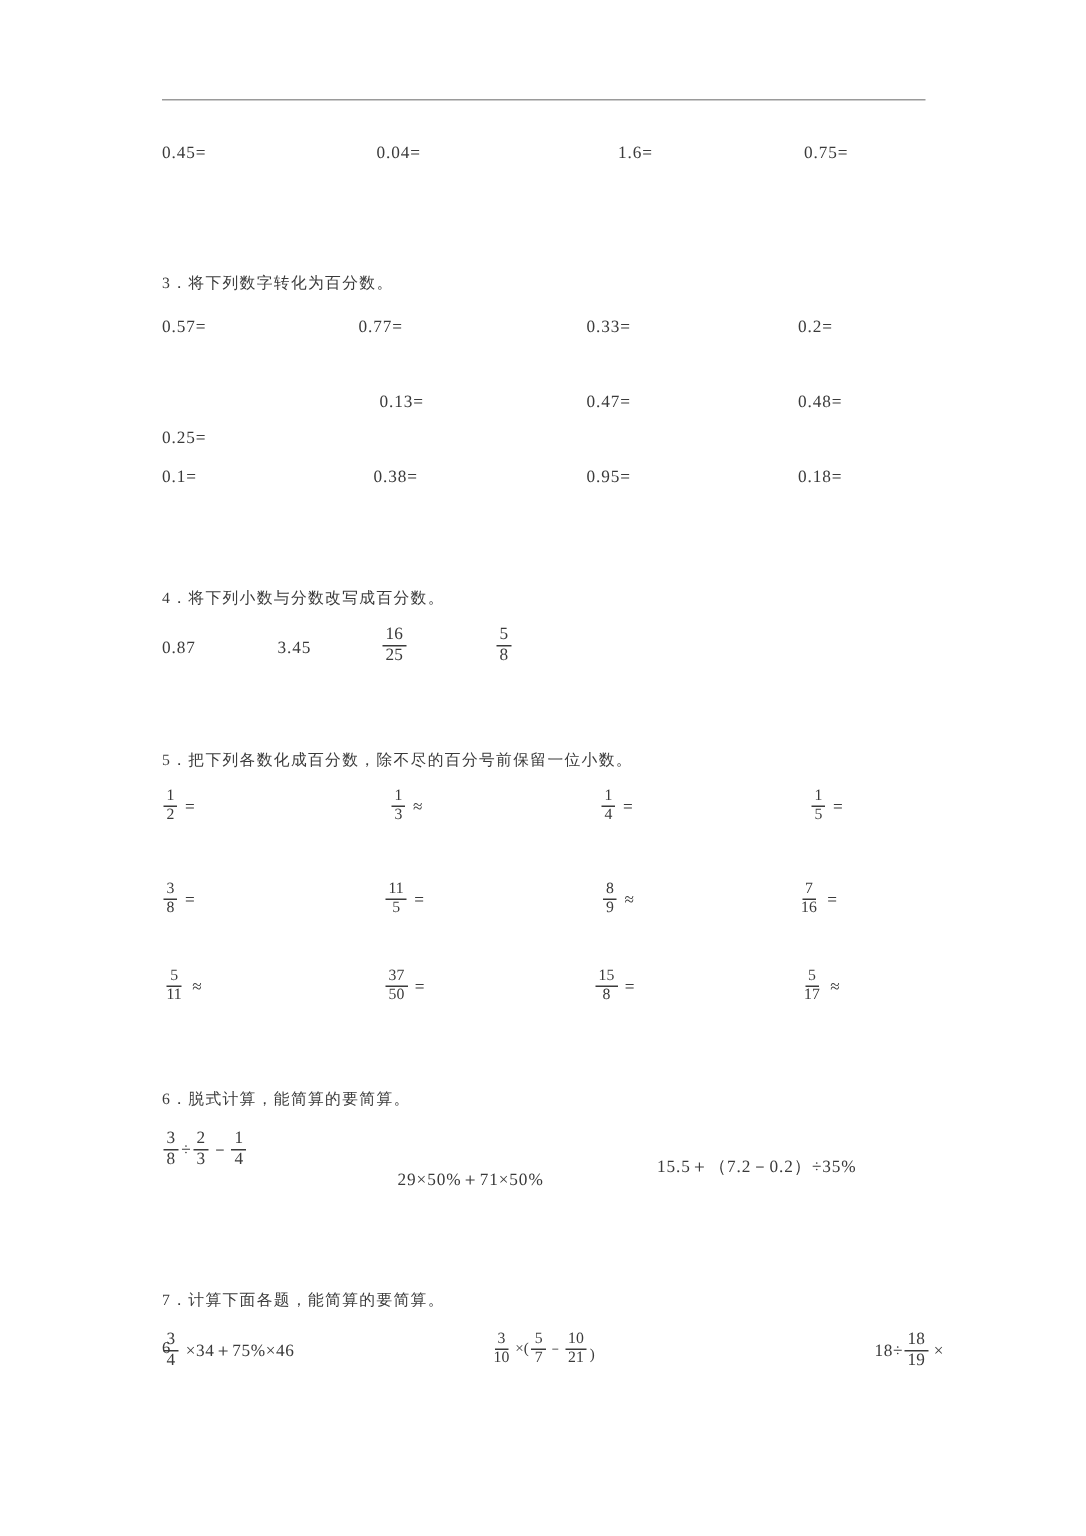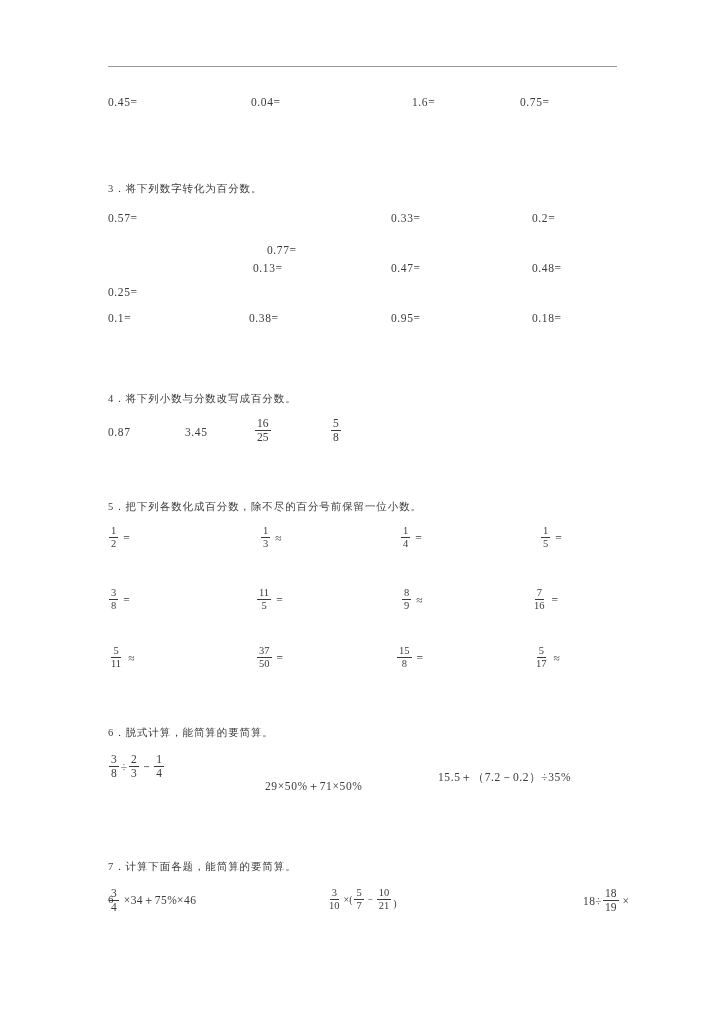--- a/index.html
+++ b/index.html
@@ -108,29 +108,29 @@
 <div class="page">
 
   <div class="header-rule"></div>
 
   <div class="content">
 
     <div class="row" style="height:34px;">
       <div class="cell plain" style="left:0px;">0.45=</div>
       <div class="cell plain" style="left:143px;">0.04=</div>
       <div class="cell plain" style="left:304px;">1.6=</div>
-      <div class="cell plain" style="left:412px;">0.75=</div>
+      <div class="cell plain" style="left:428px;">0.75=</div>
     </div>
 
     <div style="height:52px;"></div>
     <p class="sec-head">3．将下列数字转化为百分数。</p>
 
     <div class="row" style="height:50px; margin-top:16px;">
       <div class="cell plain" style="left:0px;">0.57=</div>
-      <div class="cell plain" style="left:159px;margin-top:32px;">0.77=</div>
+      <div class="cell plain" style="left:131px;">0.77=</div>
       <div class="cell plain" style="left:283px;">0.33=</div>
       <div class="cell plain" style="left:424px;">0.2=</div>
     </div>
 
     <div class="row" style="height:50px;">
       <div class="cell plain" style="left:0px;margin-top:24px;">0.25=</div>
       <div class="cell plain" style="left:145px;">0.13=</div>
       <div class="cell plain" style="left:283px;">0.47=</div>
       <div class="cell plain" style="left:424px;">0.48=</div>
     </div>

